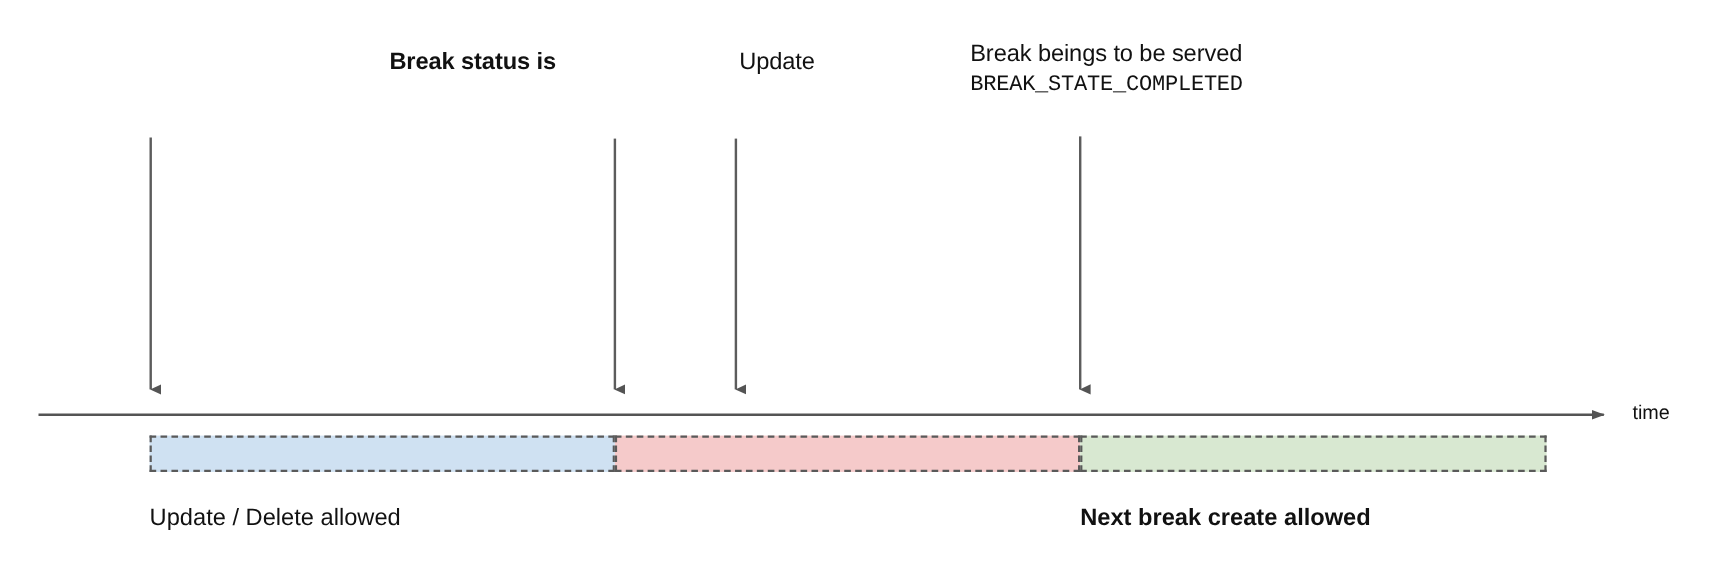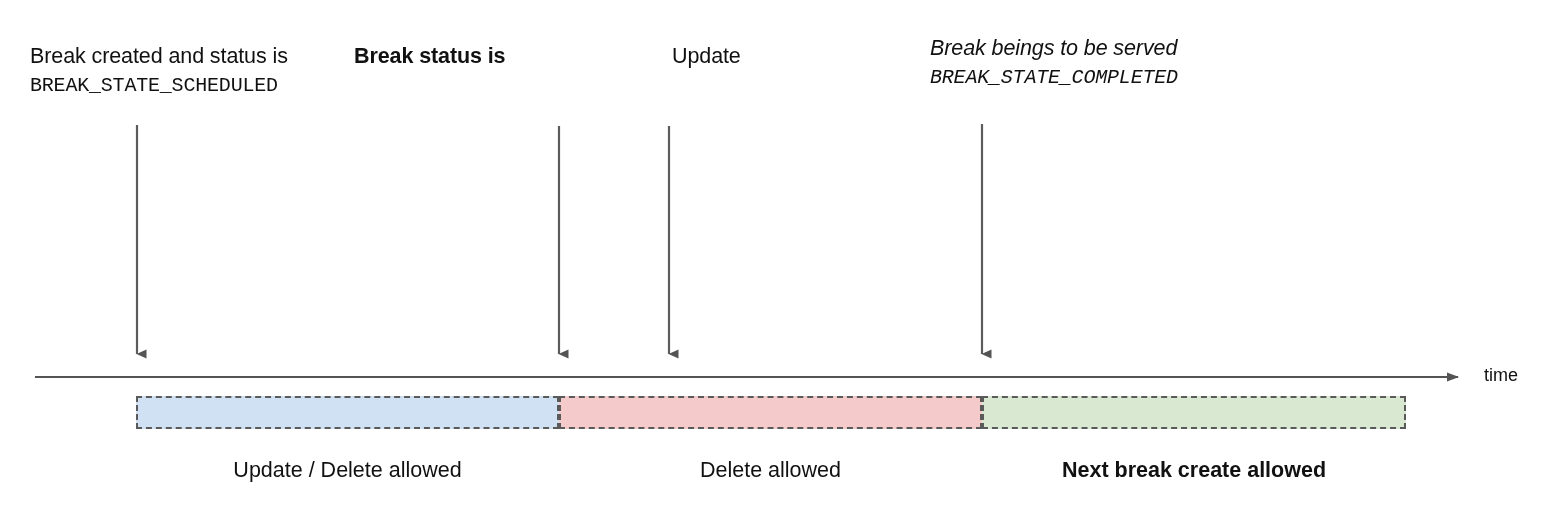--- a/index.html
+++ b/index.html
@@ -38,21 +38,21 @@
   .annotation .code {
     font-family: "Liberation Mono", "DejaVu Sans Mono", monospace;
     font-size: 20px;
     letter-spacing: -0.2px;
     color: #111111;
   }
 
   #ann-0 { left: 30px;  top: 42px; }
   #ann-1 { left: 354px; top: 42px; font-weight: bold; }
   #ann-2 { left: 672px; top: 42px; }
-  #ann-3 { left: 930px; top: 34px; font-style: italic; }
+  #ann-3 { left: 882px; top: 34px; }
 
   
   #layer-svg {
     position: absolute;
     left: 0;
     top: 0;
     width: 1558px;
     height: 520px;
   }
 
@@ -62,21 +62,21 @@
     top: 396px;
     height: 33px;
     box-sizing: border-box;
     border: 2px dashed #5a5a5a;
   }
 
   
   .caption {
     position: absolute;
     top: 458px;
-    text-align: center;
+    text-align: left;
     font-family: "Liberation Sans", sans-serif;
     font-size: 21.5px;
     color: #111111;
     white-space: nowrap;
   }
 
   
   #time-label {
     position: absolute;
     left: 1484px;
@@ -84,24 +84,20 @@
     font-family: "Liberation Sans", sans-serif;
     font-size: 18px;
     color: #111111;
   }
 </style>
 </head>
 <body>
 
 <div id="diagram">
 
-  <div class="annotation" id="ann-0">
-    <div class="prose">Break created and status is</div>
-    <div class="code">BREAK_STATE_SCHEDULED</div>
-  </div>
 
   <div class="annotation" id="ann-1">
     <div class="prose">Break status is</div>
   </div>
 
   <div class="annotation" id="ann-2">
     <div class="prose">Update</div>
   </div>
 
   <div class="annotation" id="ann-3">
@@ -127,16 +123,15 @@
     <line x1="982" y1="124" x2="982" y2="354" stroke="#5c5c5c" stroke-width="2.2" marker-end="url(#down-head)"></line>
   </svg>
 
   <div id="time-label">time</div>
 
   <div class="segment" id="seg-0" style="left:136px; width:423px; background:#cfe1f2;"></div>
   <div class="segment" id="seg-1" style="left:559px; width:423px; background:#f5caca;"></div>
   <div class="segment" id="seg-2" style="left:982px; width:424px; background:#d8e8d1;"></div>
 
   <div class="caption" style="left:136px; width:423px;">Update / Delete allowed</div>
-  <div class="caption" style="left:559px; width:423px;">Delete allowed</div>
   <div class="caption" style="left:982px; width:424px;font-weight:bold;">Next break create allowed</div>
 
 </div>
 
 </body></html>

